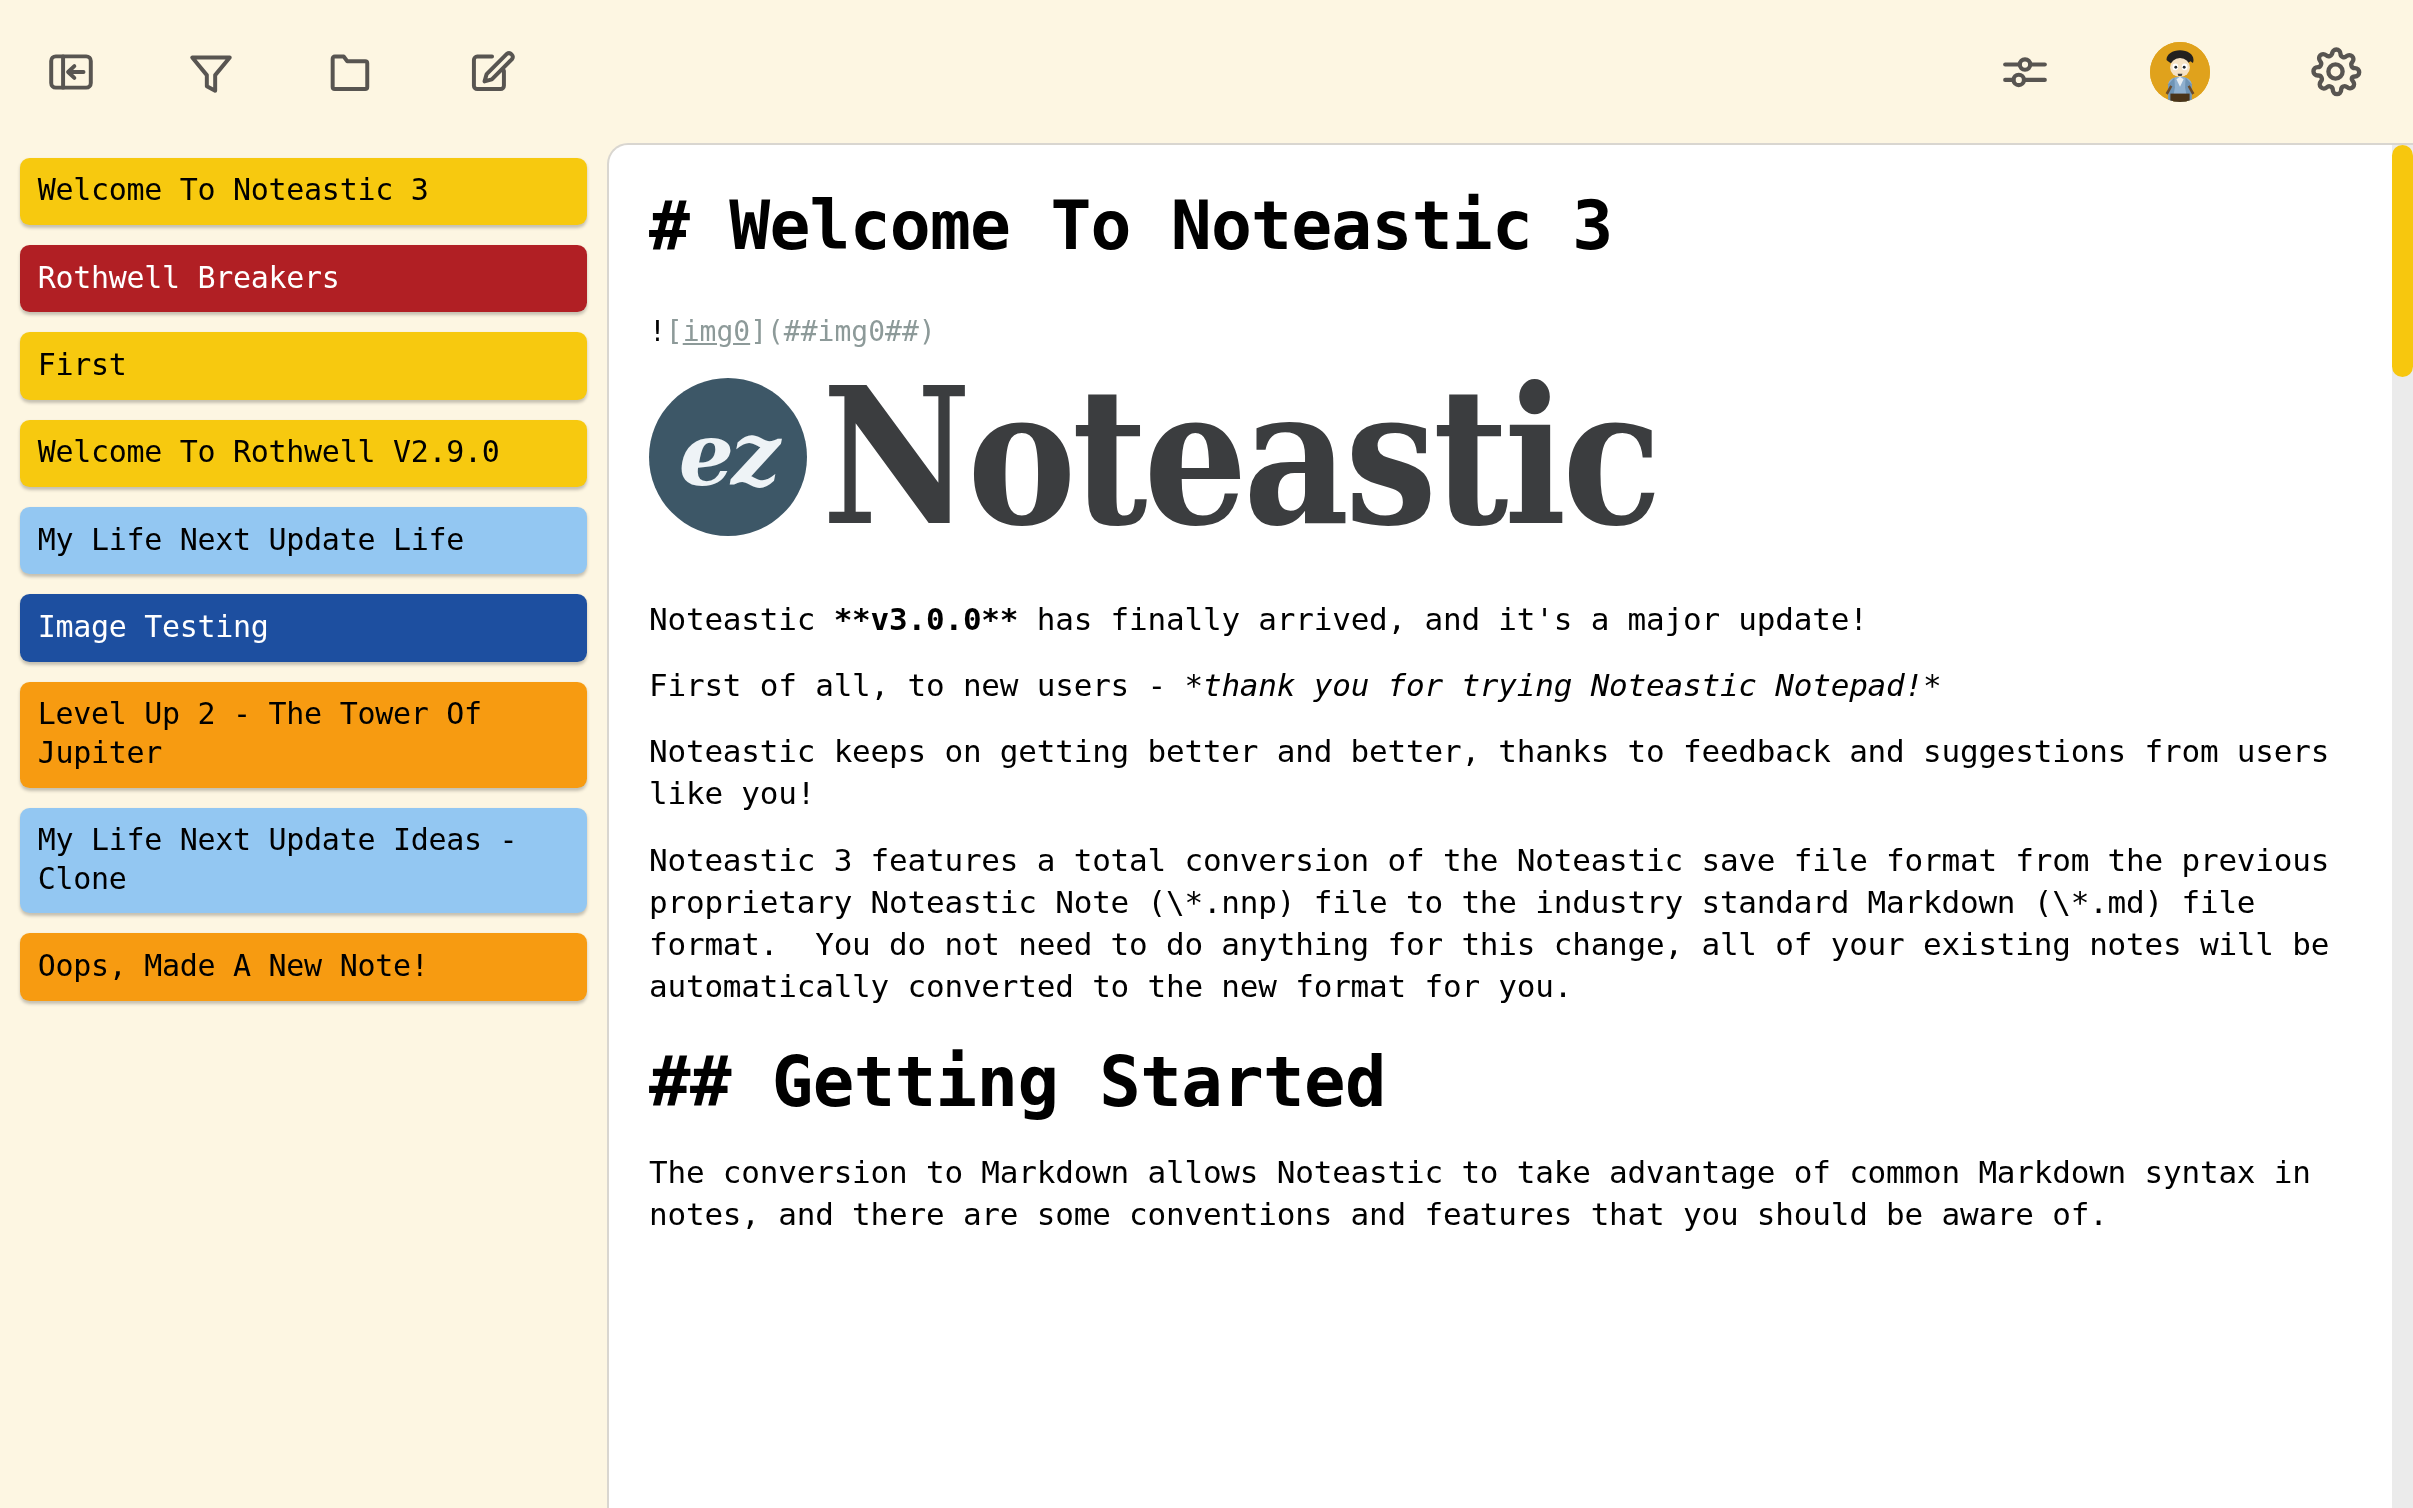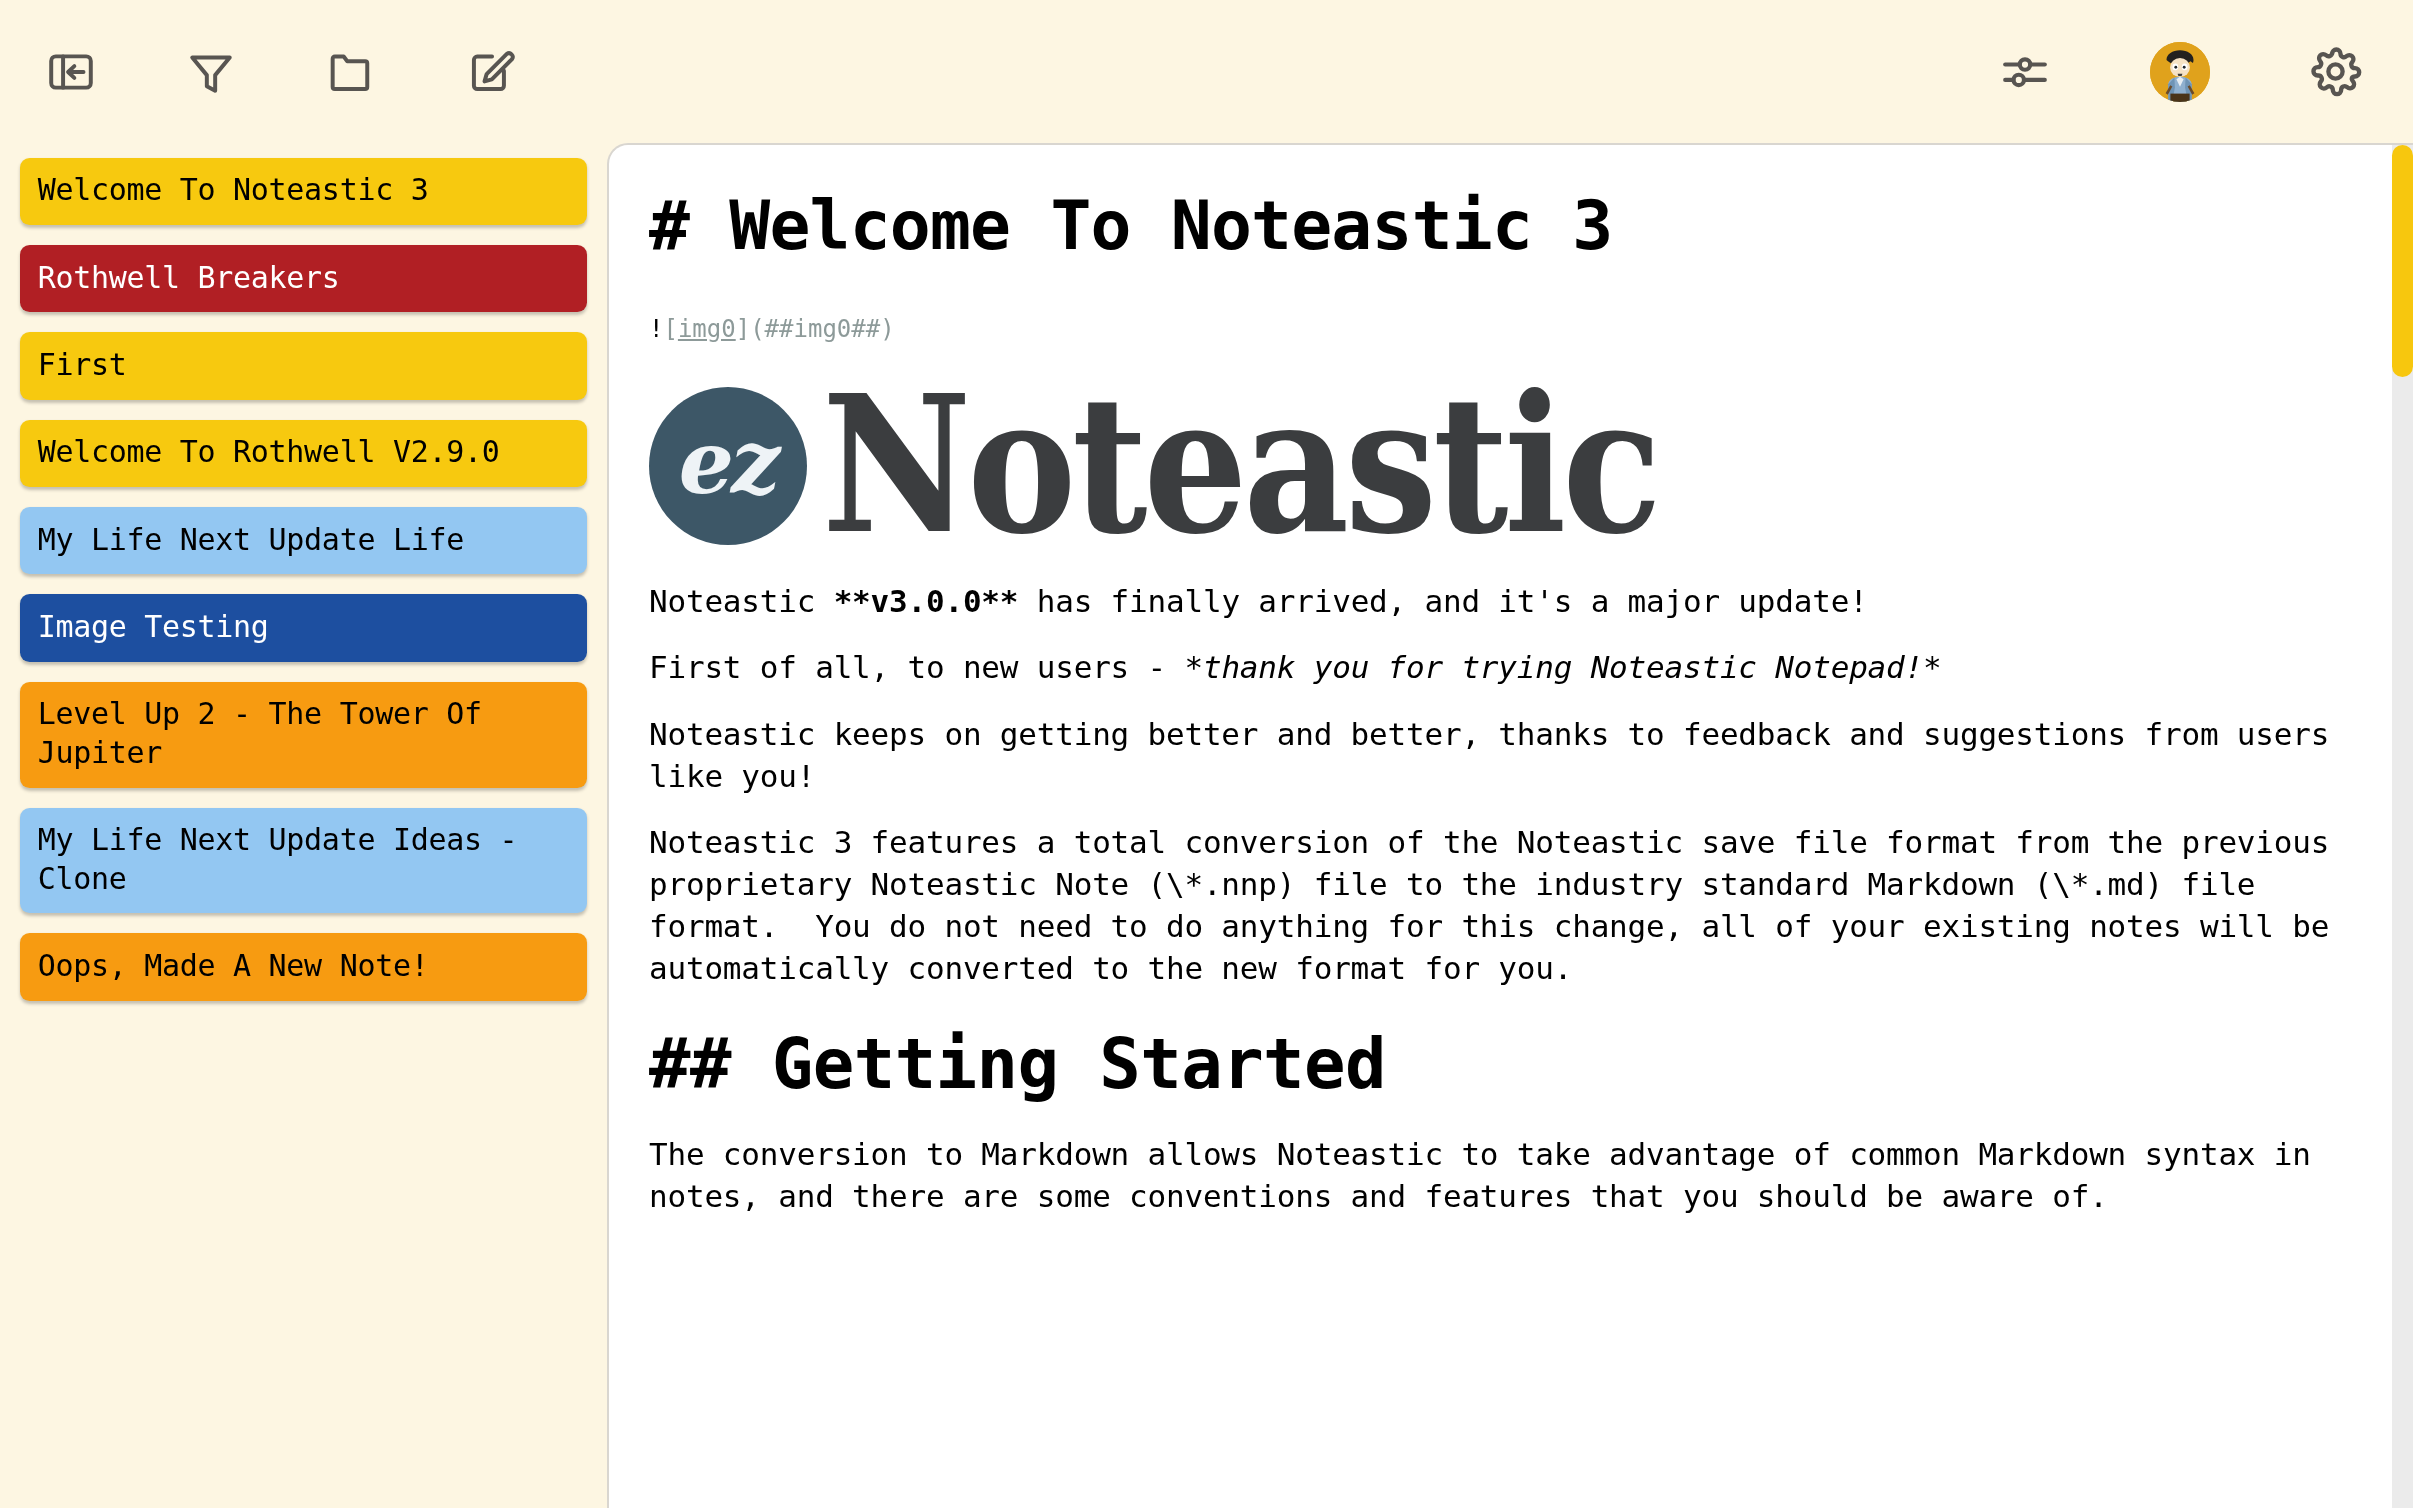--- a/index.html
+++ b/index.html
@@ -131,37 +131,37 @@
     line-height: 1.05;
     color: #000;
     letter-spacing: -0.6px;
     margin-top: 39px;
     margin-bottom: 32px;
     white-space: pre;
   }
 
   .md-imgline {
     font-family: "DejaVu Sans Mono", monospace;
-    font-size: 24px;
+    font-size: 28px;
     line-height: 1.2;
     color: #000;
-    margin-bottom: 8px;
+    margin-bottom: 21px;
     white-space: pre;
   }
   .md-imgline .mdlink {
     color: #8d9a99;
     text-decoration: none;
   }
   .md-imgline .mdlink .lbl { text-decoration: underline; }
 
   
   .logo-wrap {
     height: 201px;
     display: flex;
-    align-items: flex-end;
+    align-items: flex-start;
     margin-bottom: 27px;
     cursor: pointer;
   }
   .logo-inner {
     display: flex;
     align-items: center;
     gap: 14.5px;
   }
   .ez-badge {
     width: 158px; height: 158px;

